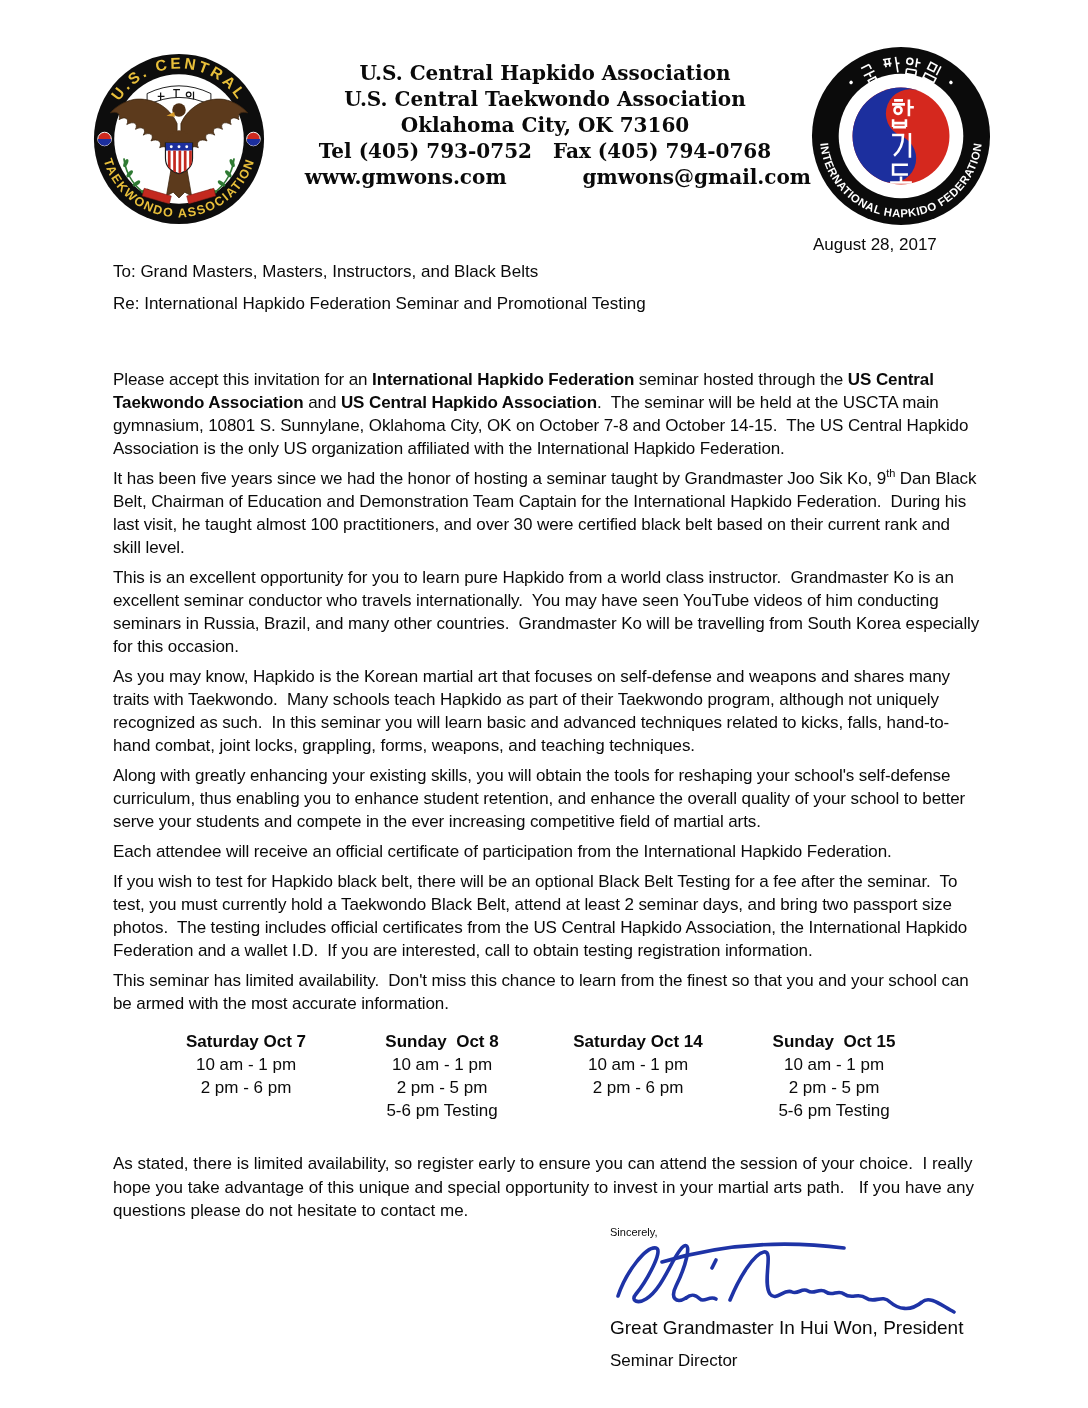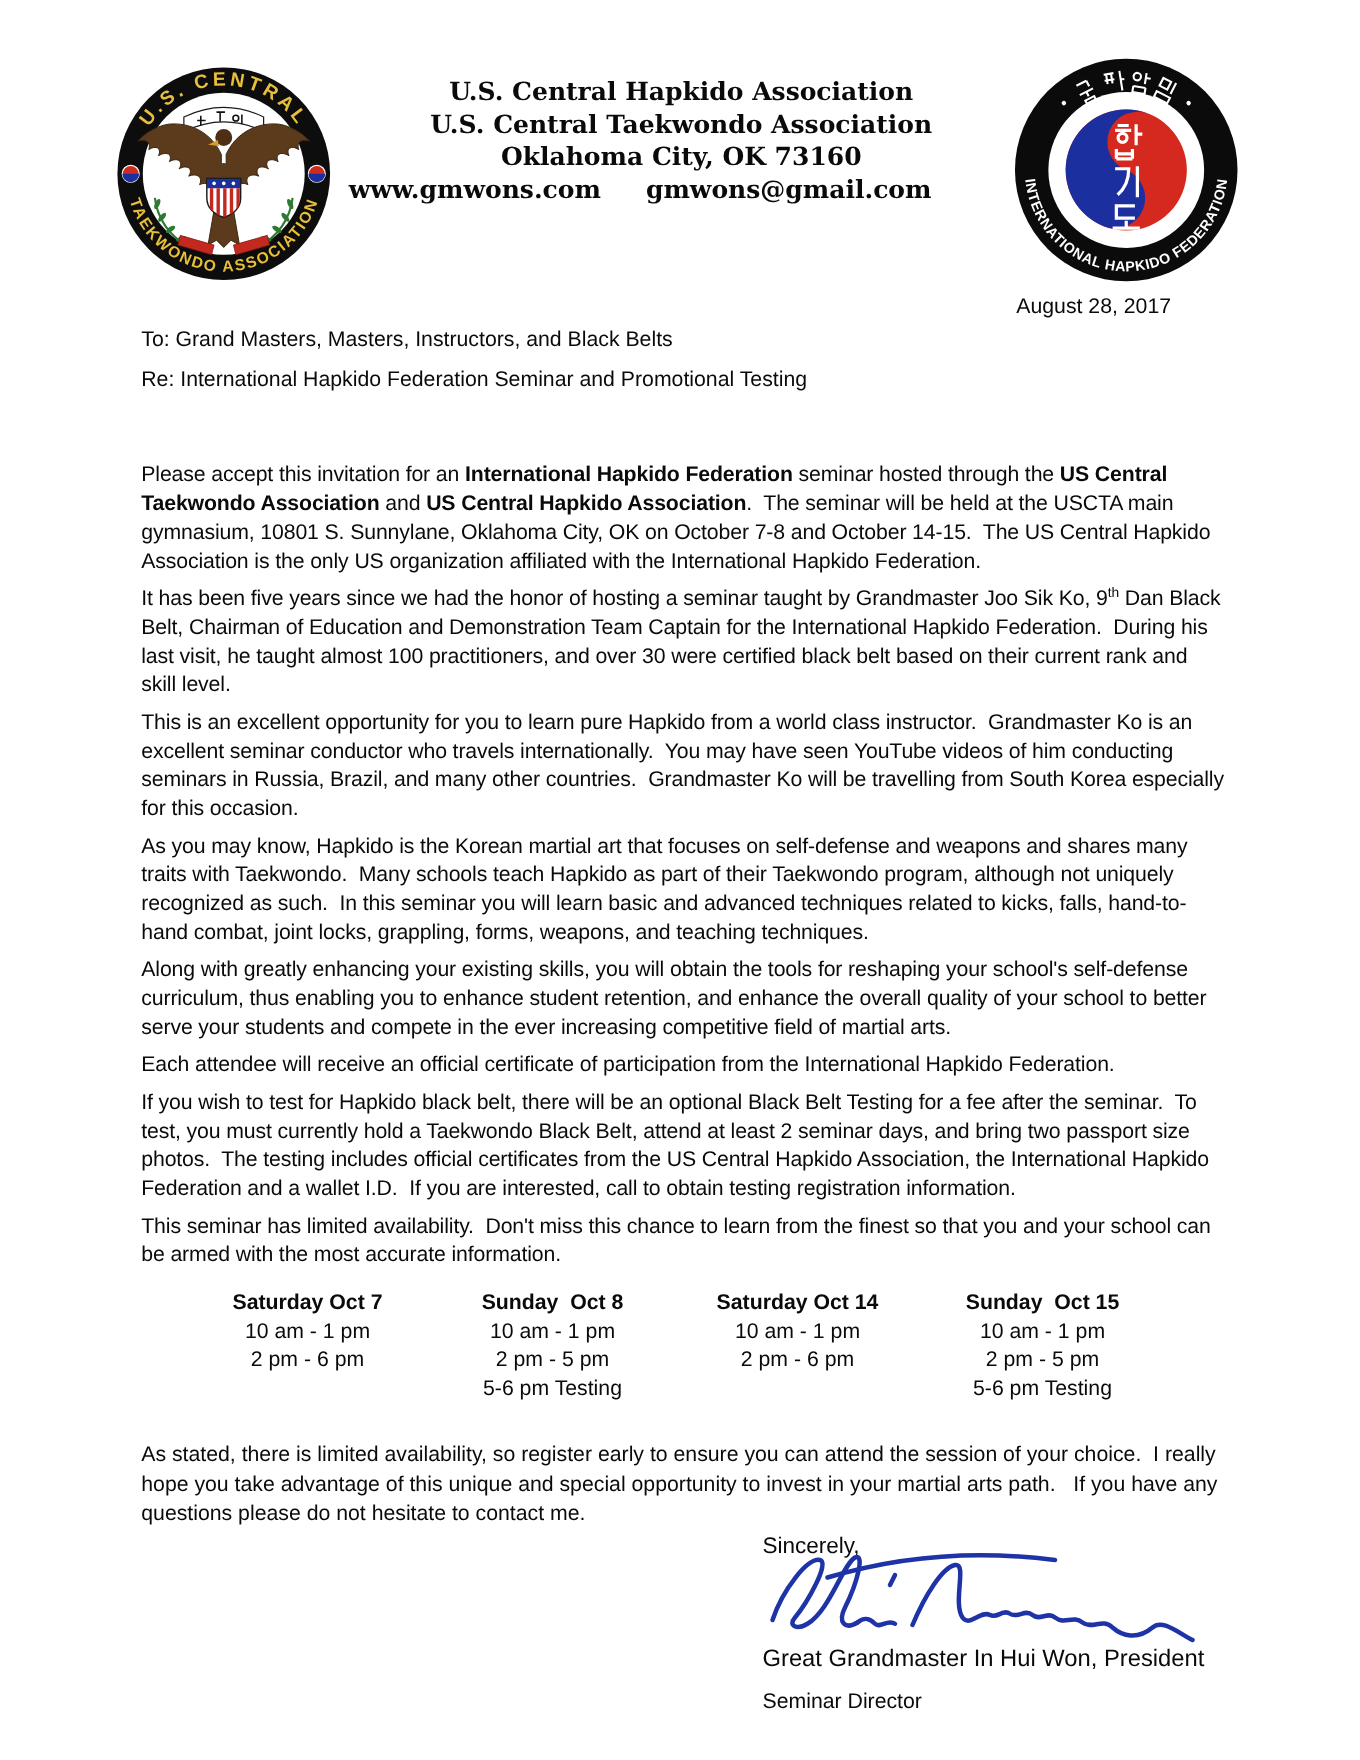--- a/index.html
+++ b/index.html
@@ -1,35 +1,35 @@
 <!DOCTYPE html>
 <html><head>
 <meta charset="utf-8">
 <style>
   html,body{margin:0;padding:0;background:#ffffff;}
   .page{position:relative;width:1088px;height:1408px;background:#fff;color:#0a0a0a;
         font-family:"Liberation Sans",sans-serif;overflow:hidden;}
   .org{position:absolute;left:279px;top:60px;width:532px;text-align:center;
        font-family:"DejaVu Serif",serif;font-weight:700;font-size:20px;line-height:26px;}
   .org .line{white-space:pre-wrap;}
-  .contact{display:flex;justify-content:flex-start;gap:36px;}
+  .contact{display:flex;justify-content:flex-end;gap:76px;}
   .dateline{position:absolute;left:813px;top:235px;font-size:17px;}
   .toline{position:absolute;left:113px;top:262px;font-size:17px;}
   .reline{position:absolute;left:113px;top:294px;font-size:17px;}
   .bodytext{position:absolute;left:113px;top:368px;width:868px;font-size:17px;
             line-height:23px;letter-spacing:-0.1px;}
   .bodytext p{margin:0 0 7px 0;white-space:pre-wrap;}
   .bodytext sup{font-size:11px;line-height:0;}
   .sched{position:absolute;left:148px;top:1030px;width:784px;display:flex;
          text-align:center;font-size:17px;line-height:23px;}
   .sched .col{flex:1;white-space:pre-wrap;text-align:center;}
   .sched .day{font-weight:700;}
   .closing{position:absolute;left:113px;top:1152px;width:868px;font-size:17px;
            line-height:23.5px;white-space:pre-wrap;}
-  .signoff{position:absolute;left:610px;top:1226px;font-size:18px;}
+  .signoff{position:absolute;left:610px;top:1226px;font-size:11px;}
   .sig{position:absolute;left:612px;top:1238px;}
   .signer{position:absolute;left:610px;top:1317px;font-size:19px;}
   .sigtitle{position:absolute;left:610px;top:1351px;font-size:17px;}
   .logoL{position:absolute;left:92px;top:52px;}
   .logoR{position:absolute;left:810px;top:45px;}
 </style>
 </head>
 <body>
 
 <div class="page">
@@ -158,20 +158,21 @@
     <text font-family="Liberation Sans, sans-serif" font-size="11.5" font-weight="bold" fill="#fff" letter-spacing="0.5">
       <textPath href="#ihfBot" startOffset="50%" text-anchor="middle">INTERNATIONAL   HAPKIDO   FEDERATION</textPath>
     </text>
   </svg>
 
   <div class="org">
     <div>
         <div class="line">U.S. Central Hapkido Association</div>
         <div class="line">U.S. Central Taekwondo Association</div>
         <div class="line">Oklahoma City, OK 73160</div>
+        <div class="line">Tel (405) 793-0752   Fax (405) 794-0768</div>
       </div>
     <div class="contact">
       <span>www.gmwons.com</span>
       <span>gmwons@gmail.com</span>
     </div>
   </div>
 
   <div class="dateline">August 28, 2017</div>
   <div class="toline">To: Grand Masters, Masters, Instructors, and Black Belts</div>
   <div class="reline">Re: International Hapkido Federation Seminar and Promotional Testing</div>

